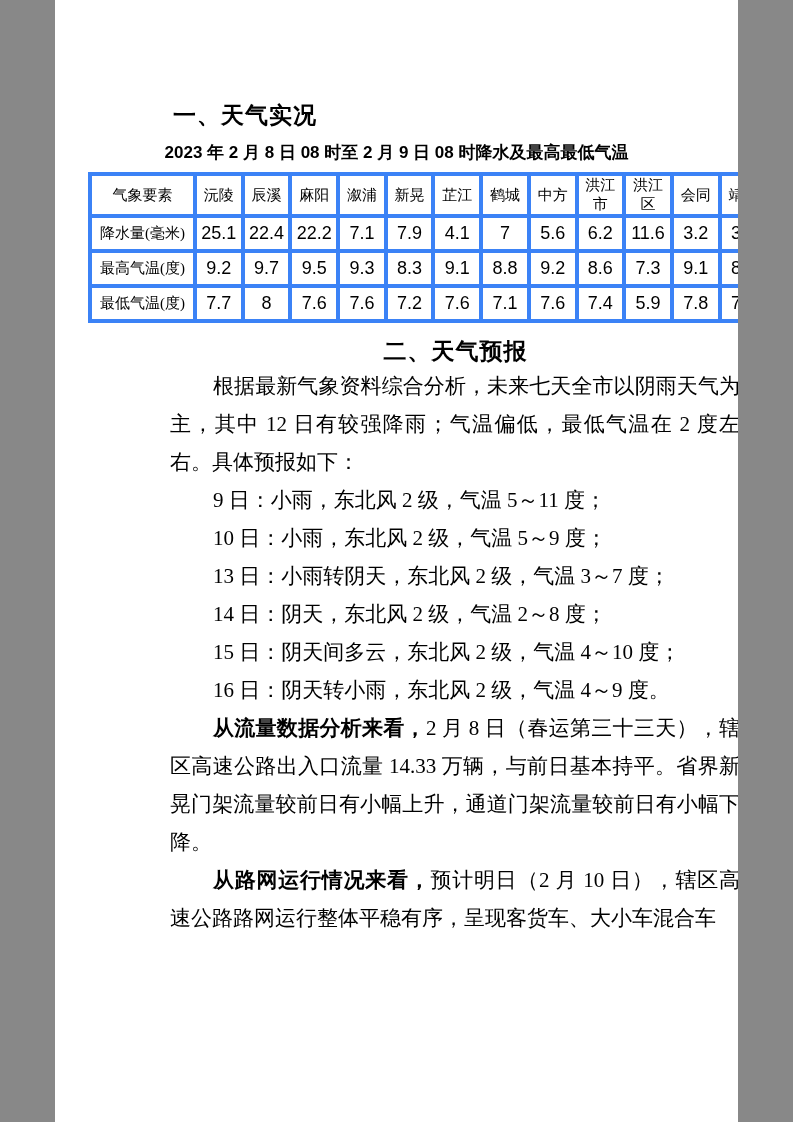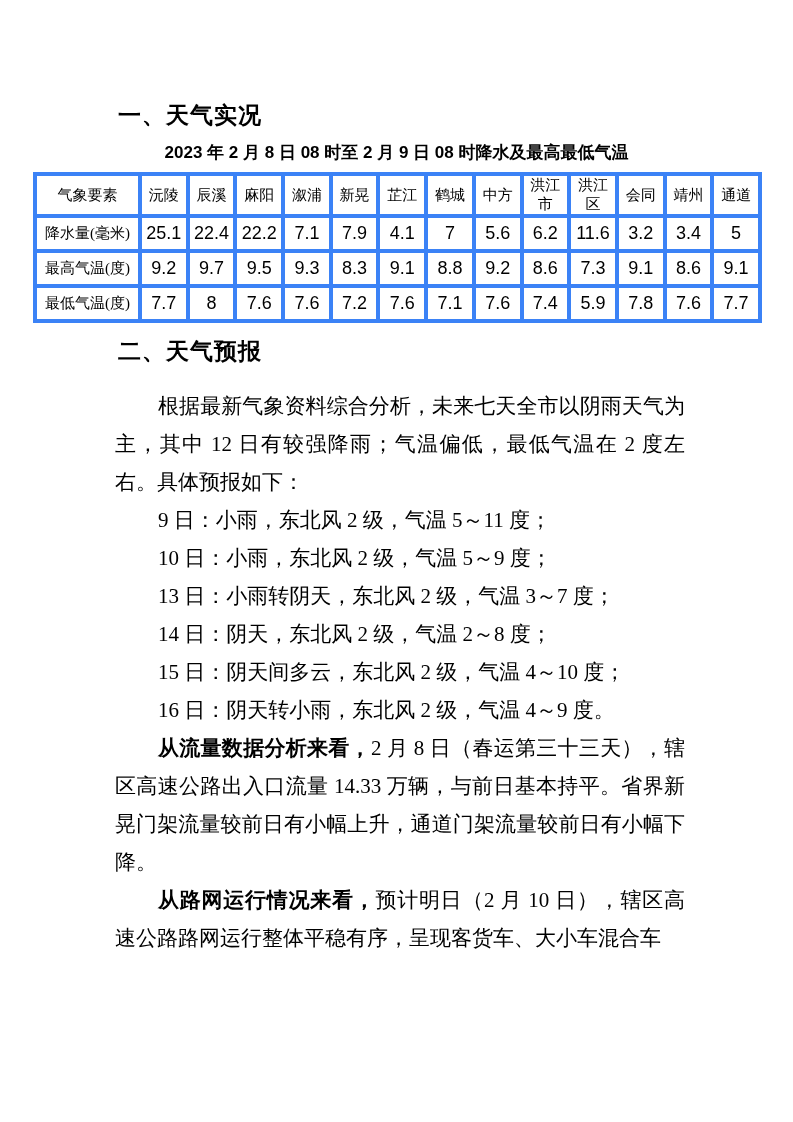--- a/index.html
+++ b/index.html
@@ -1,18 +1,18 @@
 <!DOCTYPE html>
 <html><head>
 <meta charset="utf-8">
 <style>
   html,body { margin:0; padding:0; }
   body { background:#888; }
   .page {
-    width:793px; height:1122px; background:#ffffff; margin:0 auto;
+    width:683px; height:1122px; background:#ffffff; margin:0 auto;
     position:relative; box-sizing:border-box; padding-top:100px;
     overflow:hidden; color:#000;
     font-family:"Liberation Serif","DejaVu Serif",serif;
   }
   .sec-title {
     font-family:"Liberation Sans","DejaVu Sans",sans-serif;
     font-weight:bold; font-size:23px; line-height:30px;
     margin:0 0 0 118px; letter-spacing:1px;
   }
   .table-caption {
@@ -29,23 +29,23 @@
     text-align:center; vertical-align:middle;
     font-size:15px; font-weight:normal; overflow:hidden;
   }
   table.weather th, table.weather td.lbl {
     font-family:"Liberation Serif","DejaVu Serif",serif;
   }
   table.weather td.num {
     font-family:"Liberation Sans","DejaVu Sans",sans-serif;
     font-size:18px;
   }
-  .sec2 { margin-top:13px; }
+  .sec2 { margin-top:13px;text-align:center; }
   .bodytext {
-    width:570px; margin:21px 0 0 115px;
+    width:570px; margin:1px 0 0 115px;
     font-size:21px; line-height:38px; text-align:justify;
   }
   .para { margin:0; text-indent:43px; }
   .fline { padding-left:43px; }
   .road-title {
     padding-left:43px; font-weight:bold;
     font-family:"Liberation Sans","DejaVu Sans",sans-serif;
   }
   .lead {
     font-weight:bold;

